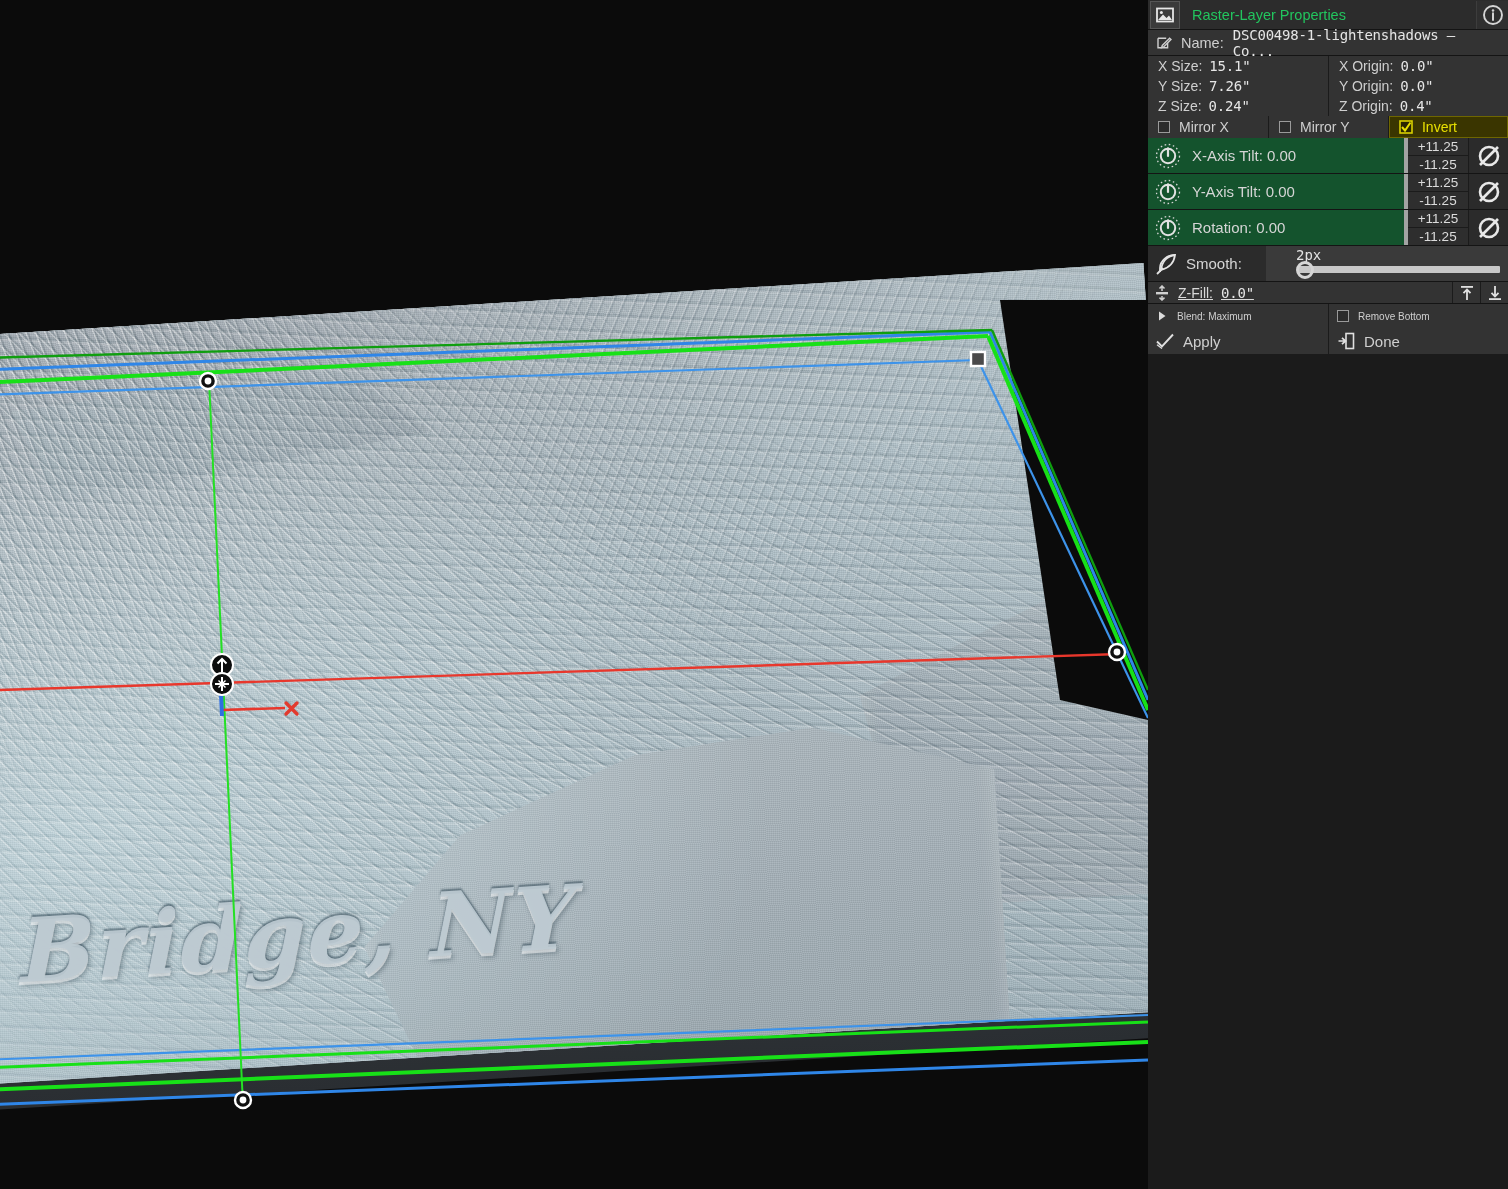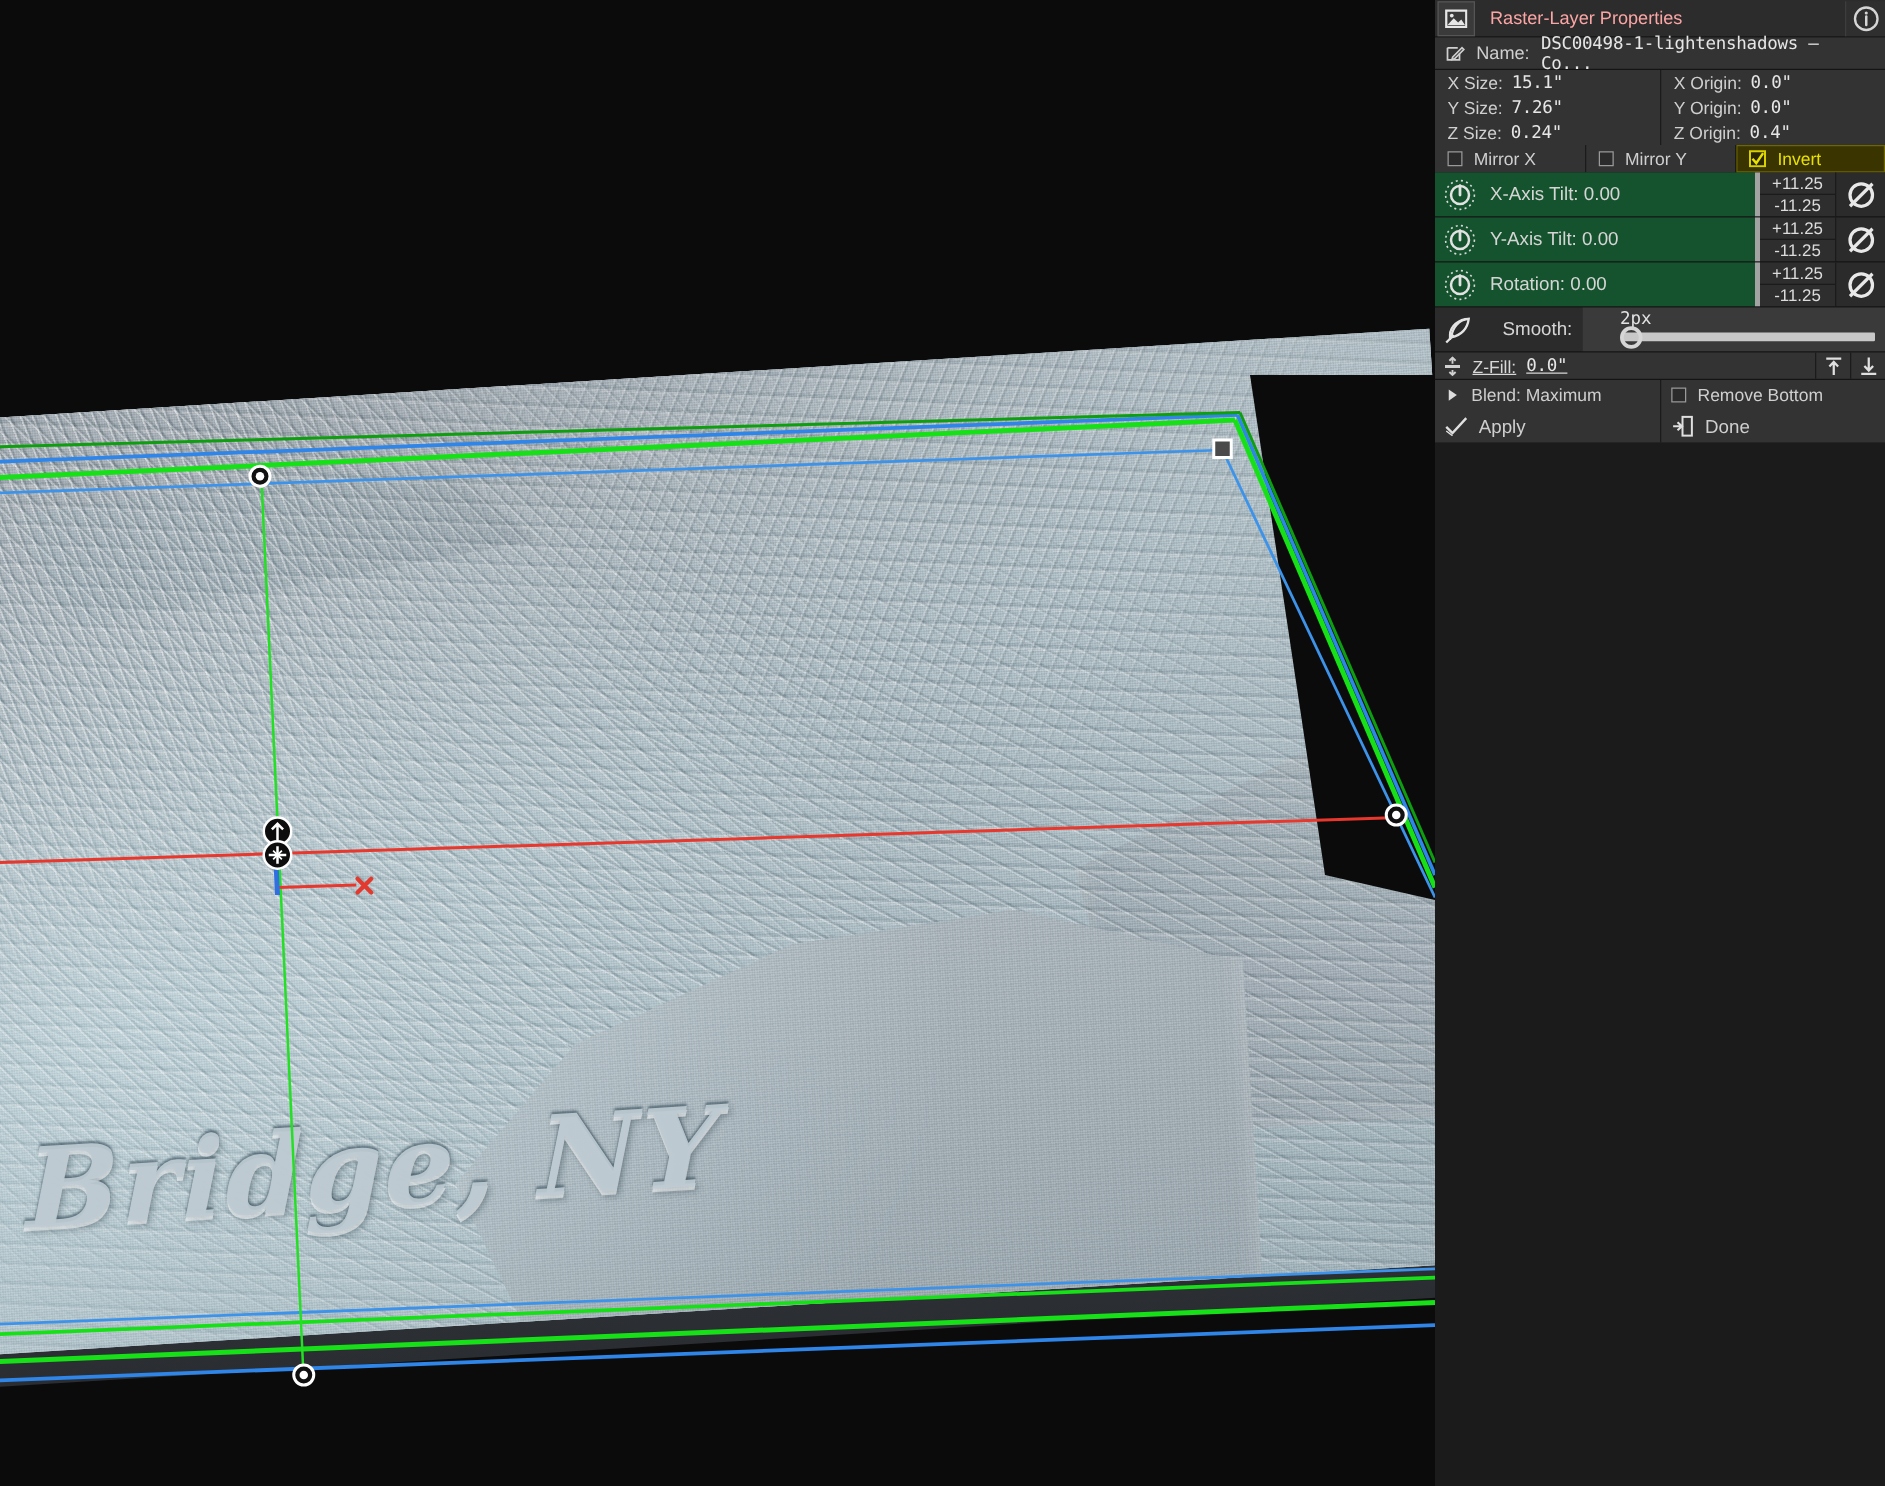--- a/index.html
+++ b/index.html
@@ -128,21 +128,21 @@
 
   
   #panel { position:absolute; left:1148px; top:0; width:360px; height:1189px;
            background:#1b1b1b; color:#d8d8d8; font-size:14.5px; }
 
   .pheader { display:flex; align-items:center; height:30px;
              background:#2c2c2c; border-bottom:1px solid #141414; }
   .pheader .hicon { width:30px; height:28px; margin-left:2px; display:flex;
                     align-items:center; justify-content:center; background:#3a3a3a;
                     border:1px solid #555; }
-  .pheader .htitle { flex:1; padding-left:12px; font-size:14.5px; color:#fca5a5;
+  .pheader .htitle { flex:1; padding-left:12px; font-size:14.5px; color:#22c55e;
                      font-family:"Liberation Sans", sans-serif; }
   .pheader .hinfo { width:32px; height:28px; display:flex; align-items:center;
                     justify-content:center; background:#2f2f2f; border-left:1px solid #3d3d3d; }
 
   .row { display:flex; border-bottom:1px solid #141414; }
   .cell { background:#333; color:#cfcfcf; padding:4px 8px; display:flex;
           align-items:center; gap:7px; font-family:"Liberation Sans", sans-serif;
           font-size:14.5px; }
   .cell + .cell { border-left:1px solid #1b1b1b; }
   .mono { font-family:"DejaVu Sans Mono", monospace; font-size:14px; color:#e6e6e6;
@@ -169,38 +169,38 @@
   .tilt-steps div { flex:1; display:flex; align-items:center; justify-content:center;
                     font-family:"Liberation Sans", sans-serif; font-size:13.5px;
                     color:#dcdcdc; }
   .tilt-steps div:first-child { border-bottom:1px solid #1b1b1b; }
   .tilt-zero { width:40px; background:#2b2b2b; display:flex; align-items:center;
                justify-content:center; border-left:1px solid #1b1b1b; }
 
   .smoothrow { display:flex; height:36px; border-bottom:1px solid #141414;
                align-items:stretch; }
   .smooth-lab { width:118px; background:#2b2b2b; display:flex; align-items:center;
-                gap:22px; padding-left:6px; font-family:"Liberation Sans", sans-serif;
+                gap:6px; padding-left:6px; font-family:"Liberation Sans", sans-serif;
                 font-size:15px; color:#d5d5d5; }
   .smooth-slide { flex:1; background:#3a3a3a; position:relative; }
   .slider-track { position:absolute; left:32px; right:8px; top:20px; height:7px;
                   background:#c8c8c8; border-radius:1px; }
   .slider-knob { position:absolute; left:30px; top:15px; width:18px; height:18px;
                  border:3px solid #d6d6d6; border-radius:50%; background:transparent; }
   .slider-val { position:absolute; left:30px; top:1px; font-family:"DejaVu Sans Mono", monospace;
                 font-size:14px; color:#e2e2e2; }
 
   .zrow { display:flex; height:22px; border-bottom:1px solid #141414;text-decoration:underline; }
   .zrow .zmain { flex:1; background:#333; display:flex; align-items:center; gap:8px;
                  padding-left:6px; font-size:14px; font-family:"Liberation Sans", sans-serif; }
   .zrow .zbtn { width:28px; background:#333; display:flex; align-items:center;
                 justify-content:center; border-left:1px solid #1b1b1b; }
 
   .blendrow { height:24px; }
-  .blendrow .cell { width:50%; height:24px; padding:0 8px; gap:9px; font-size:14px; }
+  .blendrow .cell { width:50%; height:24px; padding:0 8px; gap:9px; font-size:10px; }
 
   .actrow { height:26px; }
   .actrow .cell { width:50%; height:26px; padding:0 8px; gap:9px; font-size:15px; }
 
   svg { display:block; }
 </style>
 </head>
 <body>
 
 <div id="app">

